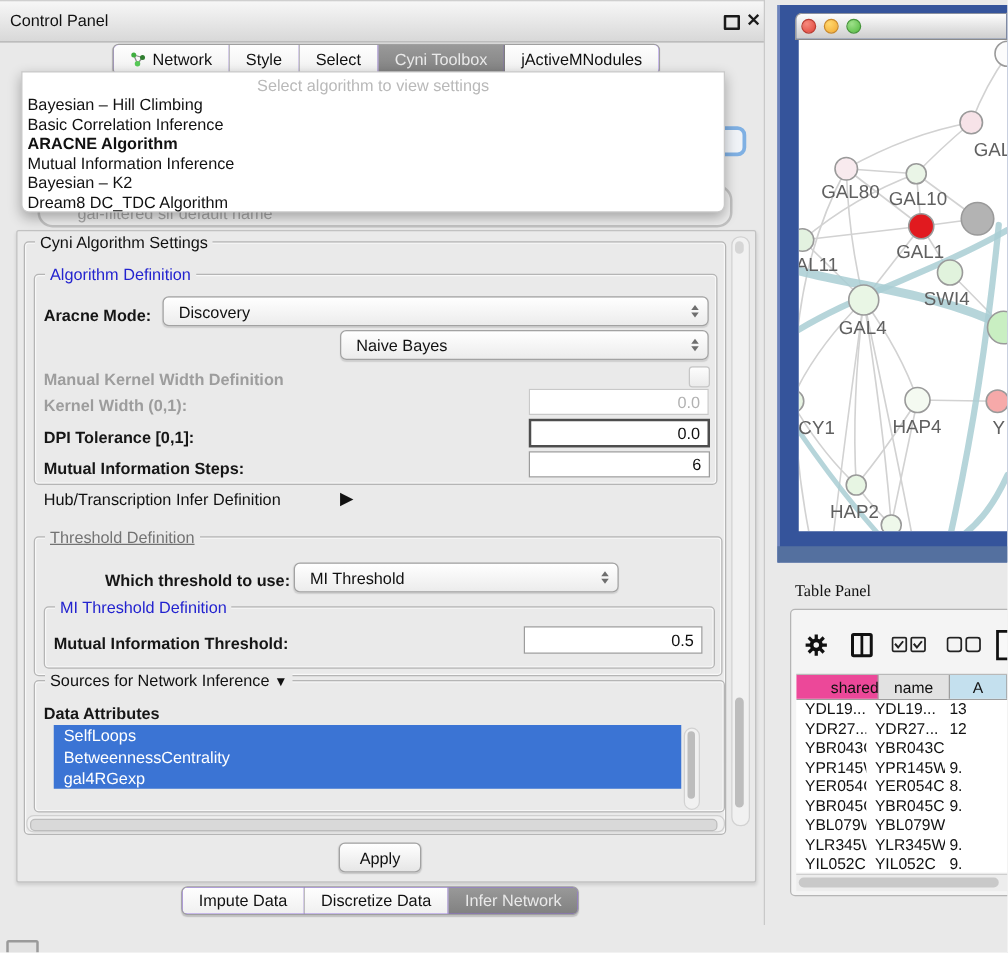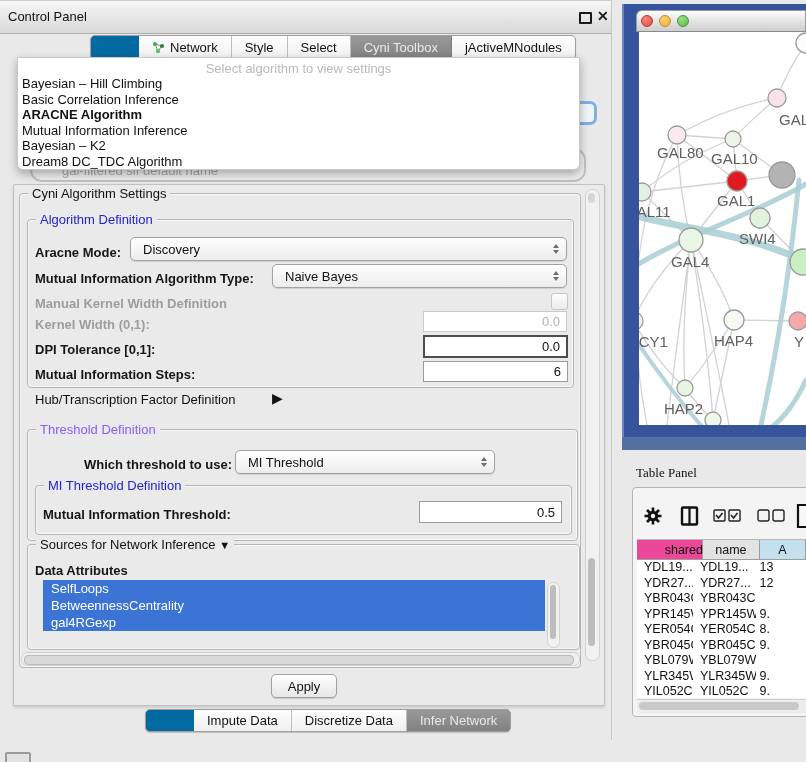--- a/index.html
+++ b/index.html
@@ -6,21 +6,21 @@
   body{font-family:"Liberation Sans",sans-serif;}
   #screen{position:relative;width:806px;height:762px;background:#e9e9e9;overflow:hidden;font-family:"Liberation Sans",sans-serif;}
   .abs{position:absolute;}
   
   #titlebar{left:0;top:0;width:612px;height:32px;background:linear-gradient(#f7f7f7,#d8d8d8);border-bottom:1px solid #aeaeae;border-top:1px solid #cfcfcf;}
   #title-text{left:8px;top:9px;font-size:13px;color:#111;}
   .win-icon{top:12px;width:11px;height:11px;}
   #float-icon{left:579px;border:2px solid #1a1a1a;border-radius:1px;width:9px;height:8px;}
   #close-icon{left:597px;font-size:14px;font-weight:bold;color:#1a1a1a;top:9px;width:14px;height:14px;line-height:14px;}
   
-  .seg{display:flex;border:1px solid #9f9f9f;border-radius:5px;overflow:hidden;background:#0369a1;box-shadow:0 1px 1px rgba(0,0,0,.18);padding-left:48px;}
+  .seg{display:flex;border:1px solid #9f9f9f;border-radius:5px;overflow:hidden;background:#8b5cf6;box-shadow:0 1px 1px rgba(0,0,0,.18);}
   .seg .seg-item{display:flex;align-items:center;justify-content:center;padding:0 13px;font-size:13px;color:#111;border-right:1px solid #bdbdbd;background:linear-gradient(#fefefe,#f0f0f0);white-space:nowrap;}
   .seg .seg-item:last-child{border-right:none;}
   .seg .seg-item.sel{background:linear-gradient(#999,#818181);color:#e9e9e9;border-right-color:#7d7d7d;}
   #top-tabs{left:90px;top:35px;height:23px;}
   #bottom-tabs{left:145px;top:709px;height:21px;}
   
   #settings-frame{left:13px;top:184px;width:590px;height:520px;background:#eaeaea;border:1px solid #c2c2c2;border-radius:2px;box-shadow:0 2px 3px rgba(0,0,0,.12);}
   .group{position:absolute;border:1px solid #b5b5b5;border-radius:4px;box-shadow:inset 0 0 0 1px rgba(255,255,255,.65);}
   .group-title{position:absolute;top:-8px;left:8px;background:#eaeaea;padding:0 4px;font-size:13px;white-space:nowrap;}
   .lbl{position:absolute;font-size:13px;font-weight:bold;color:#161616;white-space:nowrap;}
@@ -128,21 +128,20 @@
     <span class="group-title" style="color:#2323cf;">Algorithm Definition</span>
   </div>
   <span class="lbl" style="left:35px;top:245px;">Aracne Mode:</span>
   <div class="combo" style="left:130px;top:237px;width:437px;height:24px;">
     <span>Discovery</span>
     <span class="arrows">
         <span class="tri-up"></span>
         <span class="tri-down"></span>
       </span>
   </div>
-  <span class="lbl" style="left:35px;top:271px;">Mutual Information Algorithm Type:</span>
   <div class="combo" style="left:272px;top:264px;width:295px;height:24px;">
     <span>Naive Bayes</span>
     <span class="arrows">
         <span class="tri-up"></span>
         <span class="tri-down"></span>
       </span>
   </div>
   <span class="lbl dis" style="left:35px;top:296px;">Manual Kernel Width Definition</span>
   <div class="checkbox" style="left:551px;top:293px;"></div>
   <span class="lbl dis" style="left:35px;top:317px;">Kernel Width (0,1):</span>
@@ -151,25 +150,25 @@
     </div>
   <span class="lbl" style="left:35px;top:342px;">DPI Tolerance [0,1]:</span>
   <div class="field focus" style="left:423px;top:335px;width:145px;height:23px;">
       <span>0.0</span>
     </div>
   <span class="lbl" style="left:35px;top:367px;">Mutual Information Steps:</span>
   <div class="field" style="left:423px;top:361px;width:145px;height:21px;">
       <span>6</span>
     </div>
 
-  <span class="lbl" style="left:35px;top:392px;font-weight:normal;color:#111;">Hub/Transcription Factor Definition</span>
+  <span class="lbl" style="left:35px;top:392px;font-weight:normal;color:#111;">Hub/Transcription Infer Definition</span>
   <span class="abs" style="left:272px;top:390px;font-size:14px;color:#111;">▶</span>
 
   <div class="group" style="left:27px;top:429px;width:549px;height:110px;">
-    <span class="group-title" style="color:#8b5cf6;">Threshold Definition</span>
+    <span class="group-title" style="color:#737373;text-decoration:underline;">Threshold Definition</span>
   </div>
   <span class="lbl" style="left:84px;top:457px;">Which threshold to use:</span>
   <div class="combo" style="left:235px;top:450px;width:260px;height:24px;">
     <span>MI Threshold</span>
     <span class="arrows">
         <span class="tri-up"></span>
         <span class="tri-down"></span>
       </span>
   </div>
   <div class="group" style="left:35px;top:485px;width:535px;height:48px;">

